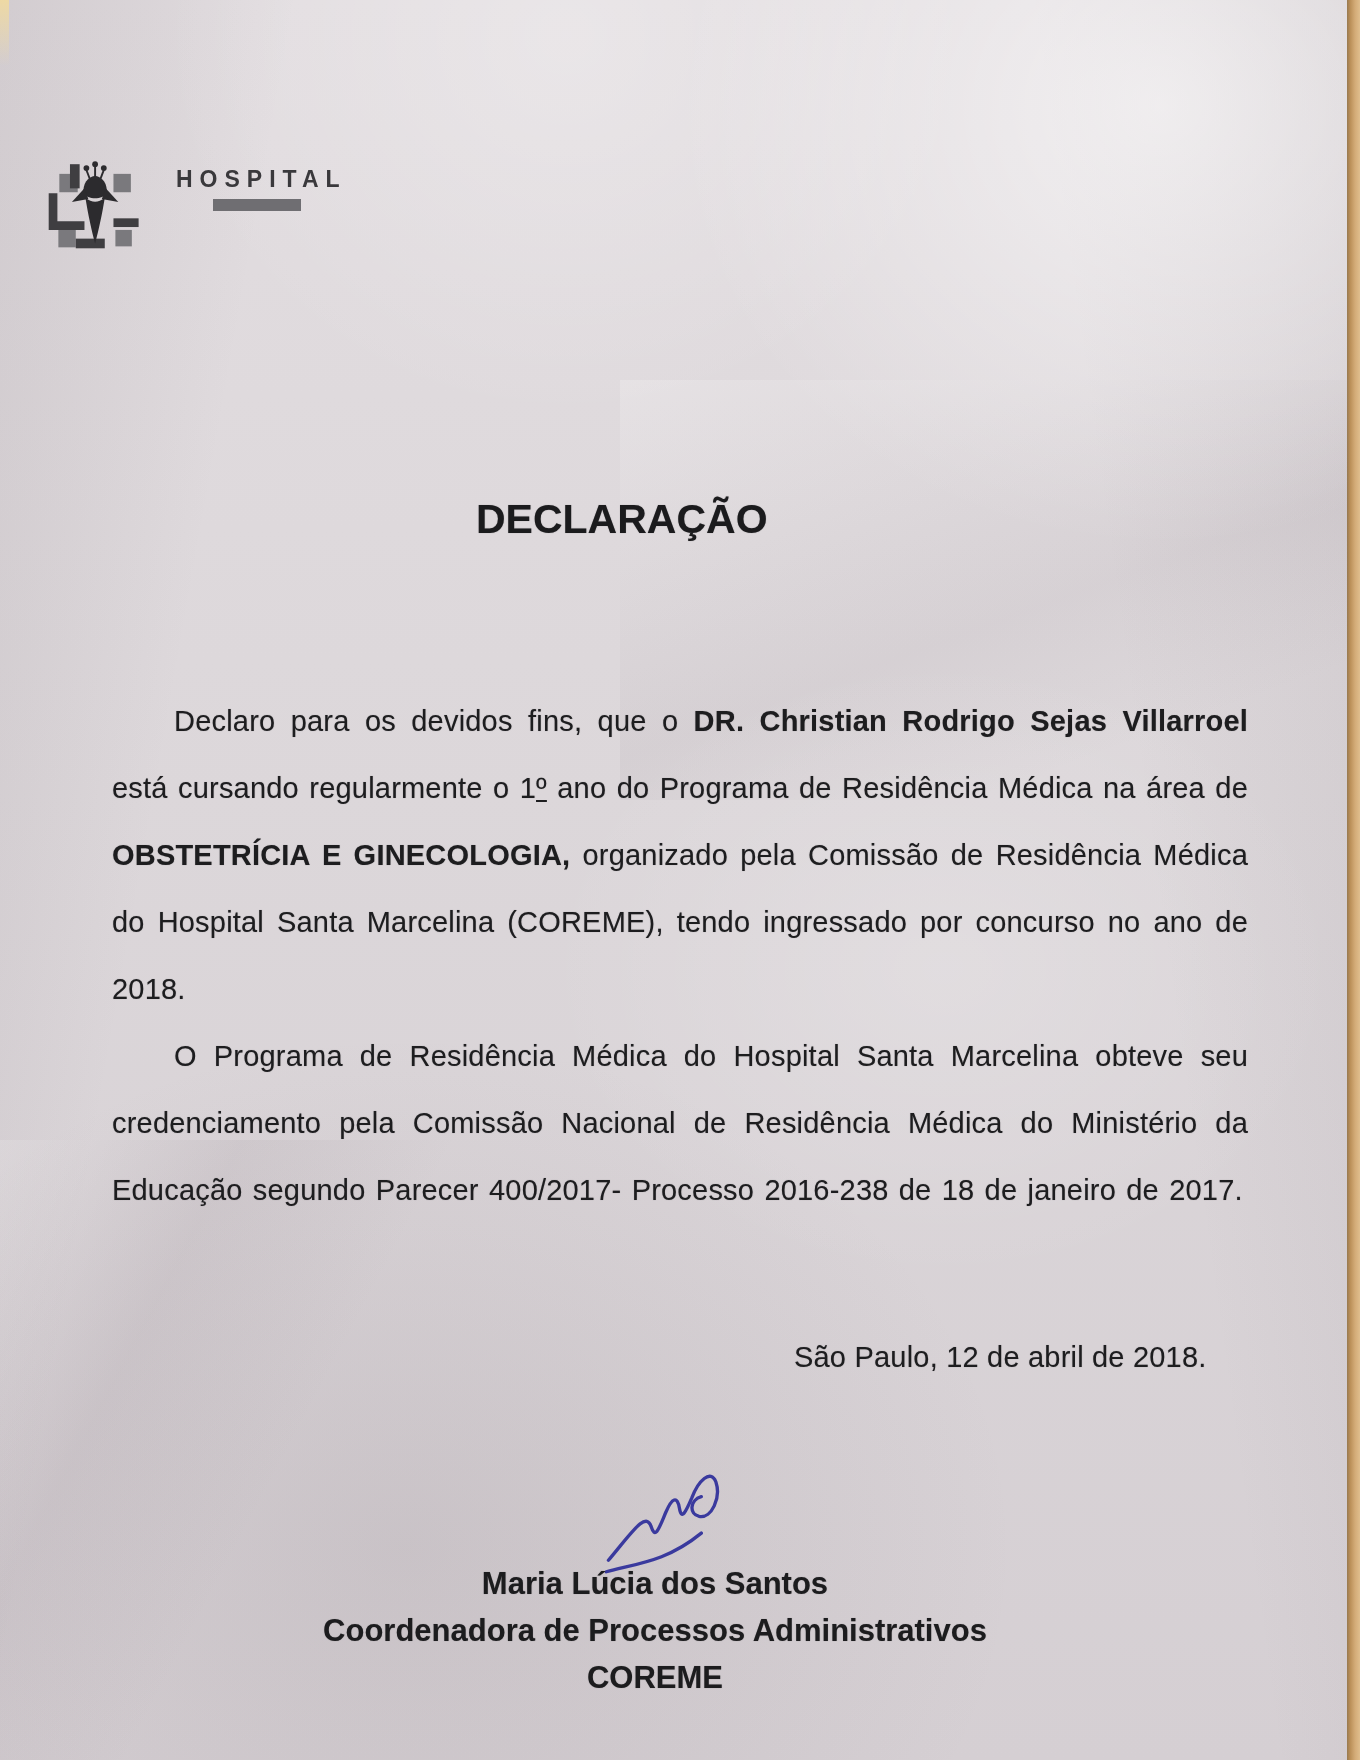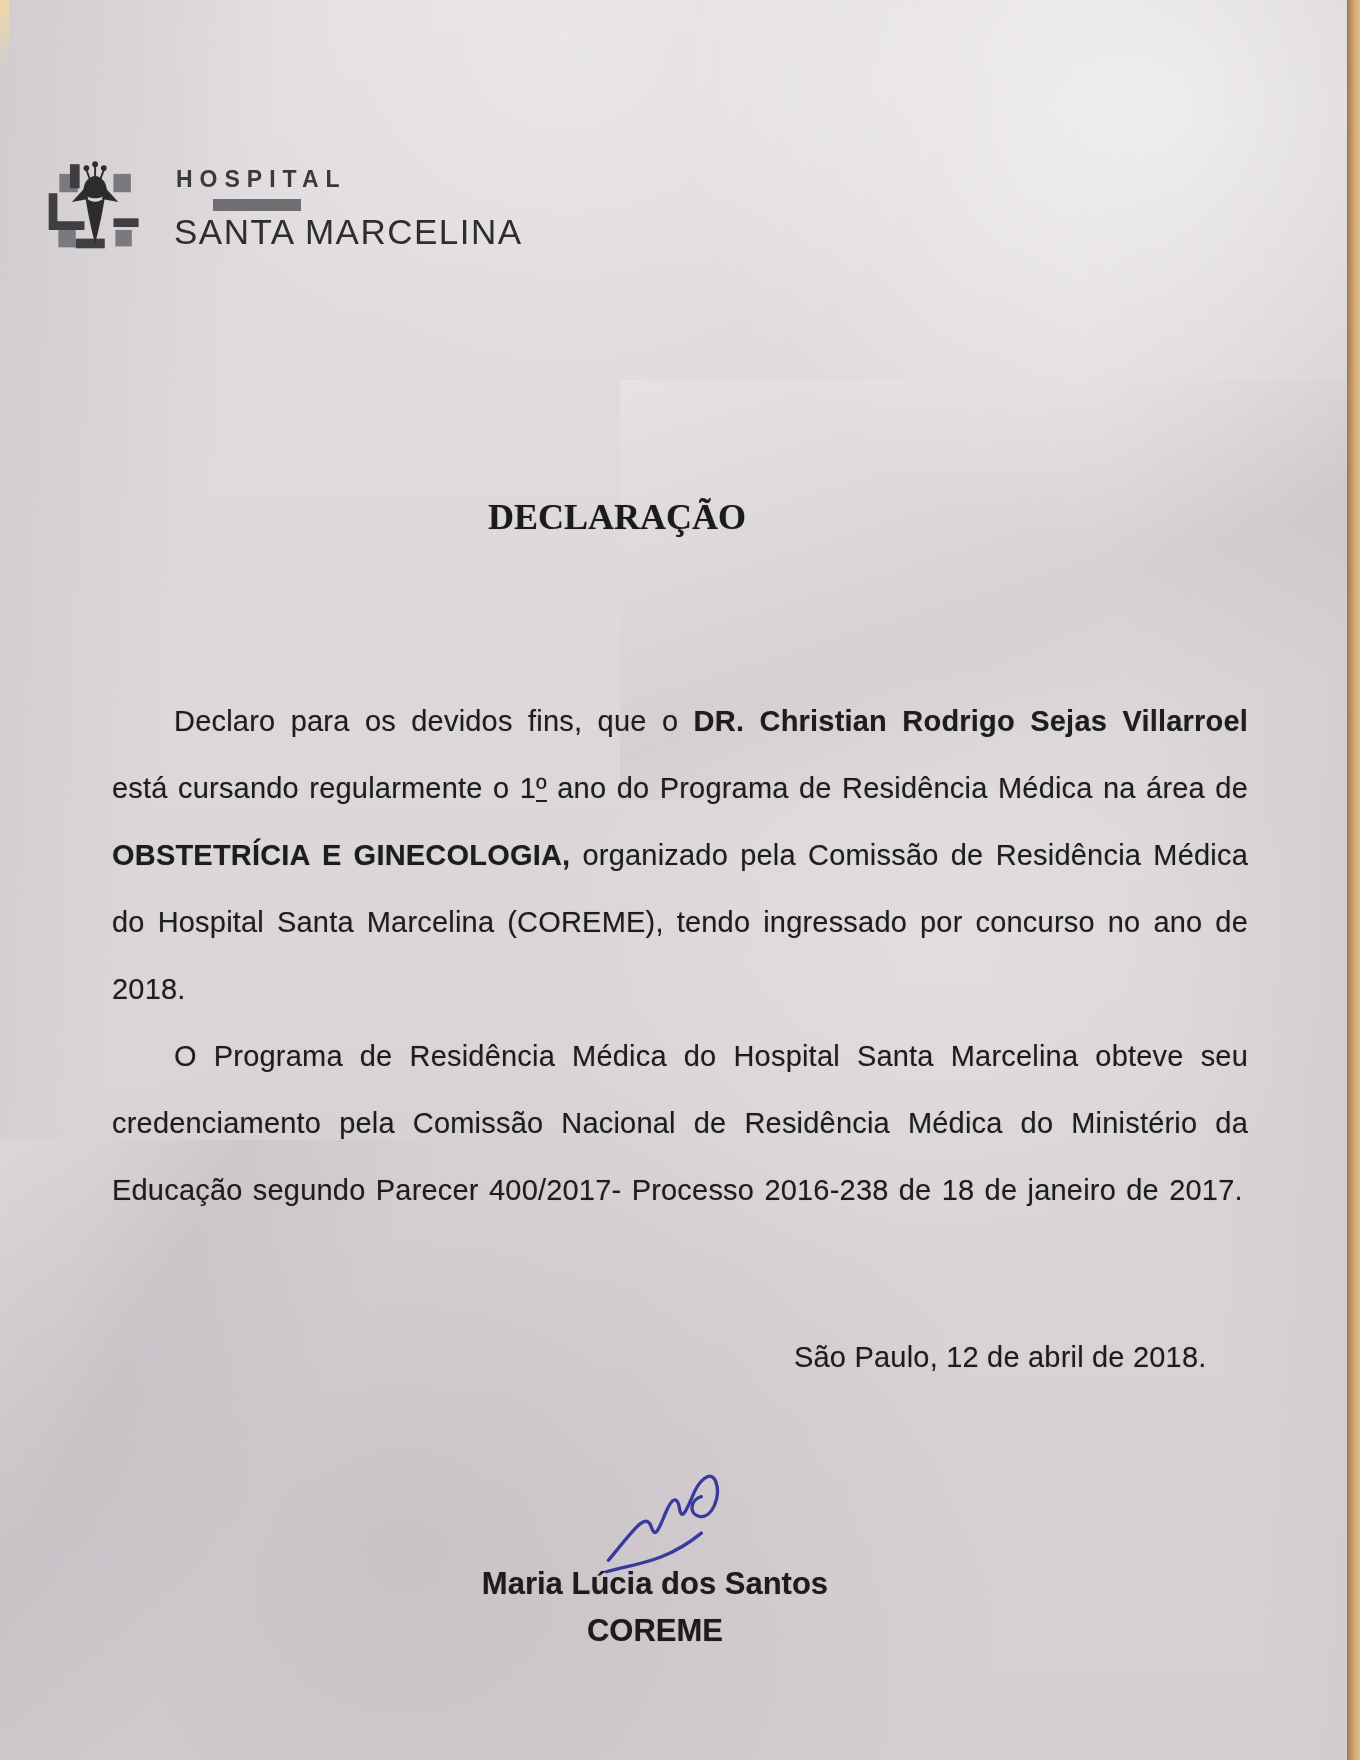--- a/index.html
+++ b/index.html
@@ -48,24 +48,23 @@
   .logo-name{
     position:absolute;left:174px;top:212px;
     font-size:35px;font-weight:400;letter-spacing:1.5px;color:#2e2d30;
   }
   .logo-tagline{
     position:absolute;left:36px;top:274px;
     font-size:21px;font-weight:400;letter-spacing:9.5px;color:#39383b;
   }
 
   .doc-title{
-    position:absolute;left:488px;top:496px;
-    font-size:36px;font-weight:700;color:#1b1b1d;
+    position:absolute;left:476px;top:496px;
+    font-size:41px;font-weight:700;color:#1b1b1d;
     text-shadow:0 0 1px rgba(27,27,29,0.4);
-    font-family:Liberation Serif, serif;
   }
 
   .body-text{
     position:absolute;left:112px;top:688px;width:1136px;
     font-size:29px;line-height:67px;color:#1d1d1f;
     text-align:justify;letter-spacing:0.2px;word-spacing:2px;
     text-shadow:0 0 1px rgba(29,29,31,0.35);
   }
   .body-text p{margin:0;text-indent:62px;}
   .ordinal{text-decoration:underline;}
@@ -116,37 +115,37 @@
 
       <path d="M57,37 C49,38 44,46 45,55 C49,62 65,62 69,55 C70,46 65,38 57,37 Z" fill="#2c2b2e"></path>
       <path d="M46,50 L33,64 L50,61 Z" fill="#2c2b2e"></path>
       <path d="M68,50 L81,64 L64,61 Z" fill="#2c2b2e"></path>
 
       <path d="M47,60 C50,78 53,92 57,107 C61,92 64,78 67,60 C60,65 54,65 47,60 Z" fill="#2c2b2e"></path>
     </svg>
 
     <div class="logo-hospital">HOSPITAL</div>
     <div class="logo-bar"></div>
-    <div class="logo-name">SANTA MARCELINA</div>
 
     <div class="doc-title">DECLARAÇÃO</div>
 
     <div class="body-text">
       <p><span>Declaro para os devidos fins, que o </span><b>DR. Christian Rodrigo Sejas Villarroel</b><span> está cursando regularmente o 1</span><span class="ordinal">º</span><span> ano do Programa de Residência Médica na área de </span><b>OBSTETRÍCIA E GINECOLOGIA,</b><span> organizado pela Comissão de Residência Médica do Hospital Santa Marcelina (COREME), tendo ingressado por concurso no ano de 2018.</span></p>
       <p>O Programa de Residência Médica do Hospital Santa Marcelina obteve seu credenciamento pela Comissão Nacional de Residência Médica do Ministério da Educação segundo Parecer 400/2017- Processo 2016-238 de 18 de janeiro de 2017.</p>
     </div>
 
     <div class="dateline">São Paulo, 12 de abril de 2018.</div>
 
     <svg class="signature-svg" viewBox="0 0 130 115" xmlns="http://www.w3.org/2000/svg">
       <path d="M6,98 C28,72 42,50 47,66 C51,79 55,66 61,52 C67,38 72,36 74,48 C76,60 80,52 86,38 C92,22 104,10 109,23 C114,38 105,58 93,56 C83,54 84,40 95,37 M4,109 C34,101 62,99 95,72" fill="none" stroke="#3a3a9e" stroke-width="3.2" stroke-linecap="round" stroke-linejoin="round"></path>
     </svg>
 
     <div class="sig-block">
       <div>Maria Lúcia dos Santos</div>
+      <div>Coordenadora de Processos Administrativos</div>
       <div>COREME</div>
     </div>
   </div>
 
   <div class="edge-right"></div>
   <div class="edge-topleft"></div>
 
 </div>
 
 </body></html>

